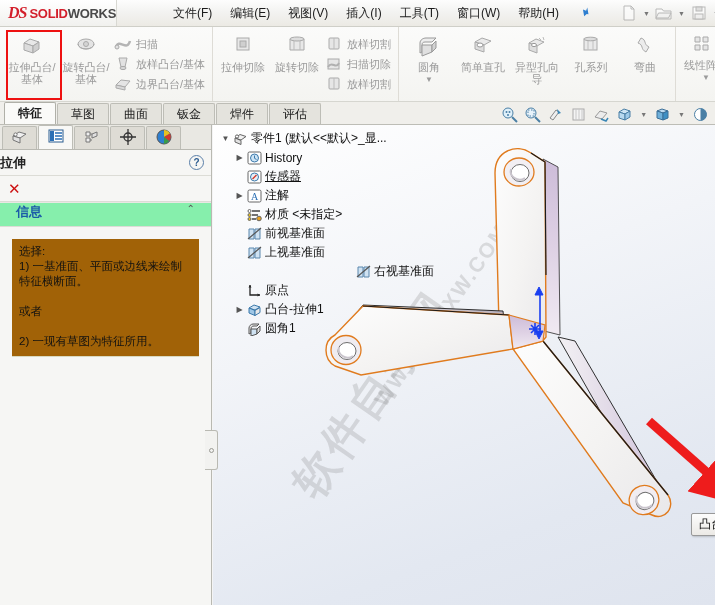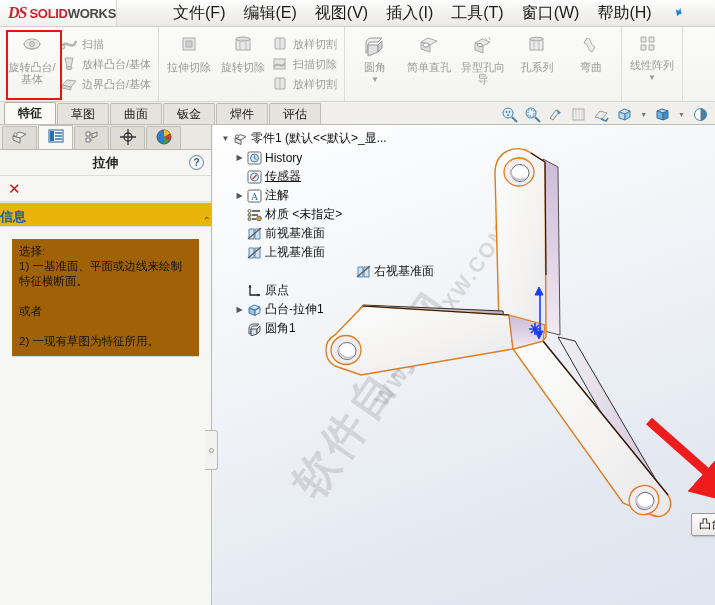--- a/index.html
+++ b/index.html
@@ -25,21 +25,21 @@
     padding-left:8px; border-right:1px solid #d8d8d2;
     background:linear-gradient(to bottom,#ffffff,#f1f1ee);
   }
   .logo-ds{ color:#d31f2b; font-weight:bold; font-size:16px; font-style:italic;
             font-family:"Liberation Serif",serif; letter-spacing:-1px;}
   .logo-sw{ color:#d31f2b; font-weight:bold; font-size:13px; letter-spacing:-0.3px;}
   .logo-sw .lt{ color:#d31f2b; }
   .logo-sw .gr{ color:#4a4a4a; }
   .menu-items{ display:flex; align-items:center; margin-left:18px; gap:0px; }
   .menu-item{
-    padding:4px 9px; font-size:16px; color:#1b1b1b; white-space:nowrap; cursor:default;
+    padding:4px 9px; font-size:12px; color:#1b1b1b; white-space:nowrap; cursor:default;
   }
   .pin-icon{ margin-left:8px; color:#2f7fd0; font-size:13px; transform:rotate(35deg); }
   .qat{ display:flex; align-items:center; margin-left:auto; padding-right:4px; gap:0px;}
   .qat-btn{ width:22px;height:22px; display:flex;align-items:center;justify-content:center; opacity:.55;}
   .qat-btn.on{ opacity:1; }
   .caret{ font-size:7px; color:#777; padding:0 3px; }
 
   
   .ribbon{
     position:absolute; left:0; top:27px; width:715px; height:75px;
@@ -91,37 +91,37 @@
     display:flex; align-items:flex-end; height:25px; background:#e9e8e3;
     border-bottom:1px solid #b9b9b2; padding-left:2px;
   }
   .pm-tab{
     width:35px; height:23px; display:flex; align-items:center; justify-content:center;
     border:1px solid #bdbdb6; border-bottom:none; background:#dedcd5;
     margin-right:1px; border-radius:2px 2px 0 0; cursor:default;
   }
   .pm-tab.active{ background:#f8f8f6; height:24px; }
   .pm-head{
-    height:26px; display:flex; align-items:center; justify-content:center;
+    height:26px; display:flex; align-items:center; justify-content:flex-start;
     position:relative; border-bottom:1px solid #dcdcd6; background:#f6f6f4;
   }
   .pm-title{ font-size:13px; font-weight:bold; color:#222; }
   .pm-help{
     position:absolute; right:7px; top:5px; width:15px;height:15px; border-radius:50%;
     border:1.4px solid #5a7fa8; color:#2d5d90; font-size:10px; font-weight:bold;
     display:flex; align-items:center;justify-content:center; cursor:pointer;
   }
   .pm-actions{
     height:26px; display:flex; align-items:center; padding-left:8px;
     border-bottom:1px solid #dcdcd6;
   }
   .pm-x{ color:#cc1111; font-size:15px; font-weight:bold; cursor:pointer; line-height:1; }
   .pm-section{
-    height:25px; display:flex; align-items:flex-end; padding:0 0;
-    background:#eab308; border-bottom:1px solid #dcdcd6;
+    height:25px; display:flex; align-items:flex-start; padding:0 16px;
+    background:#86efac; border-bottom:1px solid #dcdcd6;
     border-top:1px solid #e8e8e3;
   }
   .pm-section .stitle{ color:#1b5ba8; font-size:13px; font-weight:bold; flex:1; }
   .pm-section .schev{ color:#555; font-size:10px; }
   .pm-info{
     margin:12px; padding:5px 7px 7px 7px; background:#a16207;
     border-bottom:1px solid #d9d9c0;
     font-size:11.5px; line-height:15px; color:#111; white-space:pre-wrap;
   }
   .splitter{
@@ -238,20 +238,30 @@
             <path d="M1 5l4 0 -2 4z" fill="#999"></path>
           </svg>
       </div>
 
     </div>
   </div>
 
   <div class="ribbon">
 
     <div class="rgroup">
+      <div class="rbig">
+        <span class="glyph">
+          <svg width="24" height="22" viewBox="0 0 24 22">
+              <path d="M4 8l6-4 9 3-6 4z" fill="#e8e8e8" stroke="#a9a9a9"></path>
+              <path d="M4 8v7l9 3V11z" fill="#dcdcdc" stroke="#a9a9a9"></path>
+              <path d="M13 11l6-4v7l-6 4z" fill="#cfcfcf" stroke="#a9a9a9"></path>
+            </svg>
+        </span>
+        <span>拉伸凸台/基体</span>
+      </div>
       <div class="rbig">
         <span class="glyph">
           <svg width="24" height="22" viewBox="0 0 24 22">
               <ellipse cx="12" cy="9" rx="8" ry="5" fill="#e4e4e4" stroke="#aaa"></ellipse>
               <path d="M4 9a8 5 0 0 0 16 0" fill="none" stroke="#aaa"></path>
               <circle cx="12" cy="9" r="2.5" fill="#d4d4d4" stroke="#aaa"></circle>
             </svg>
         </span>
         <span>旋转凸台/基体</span>
       </div>

